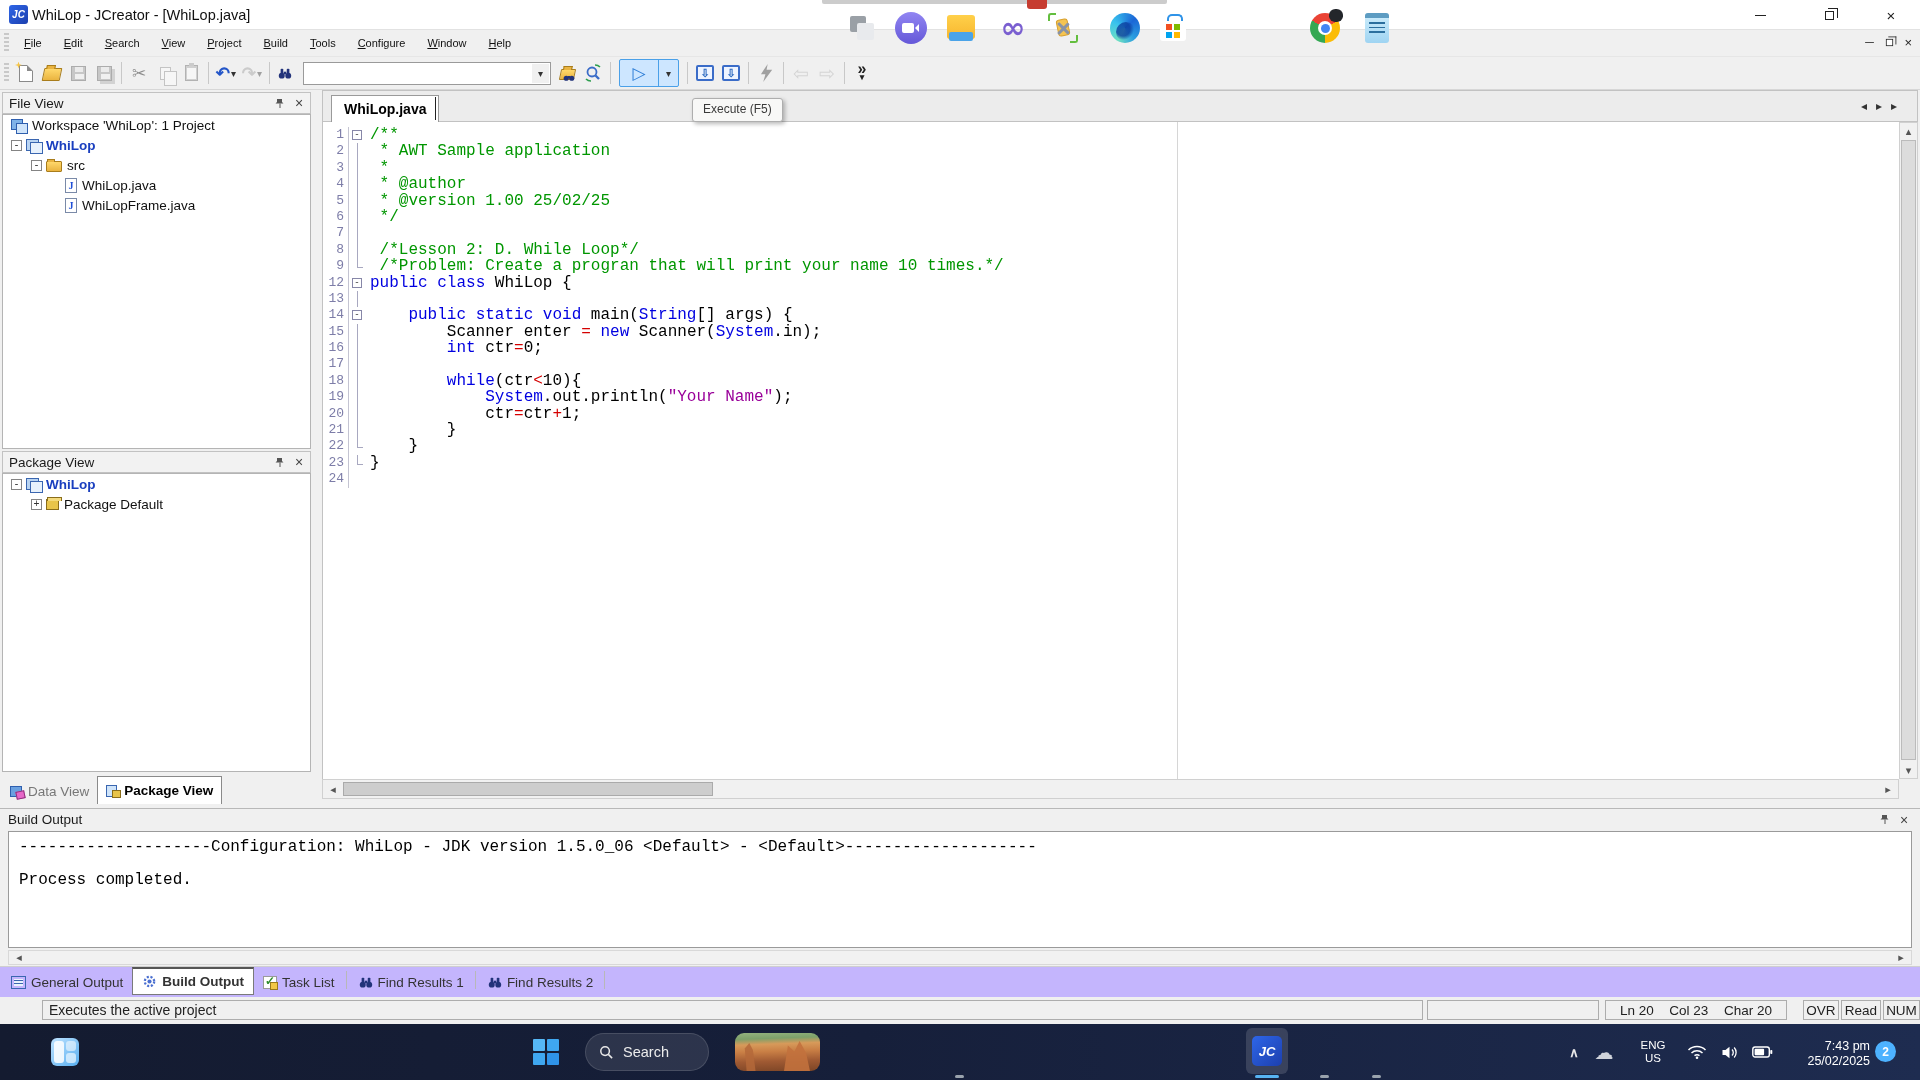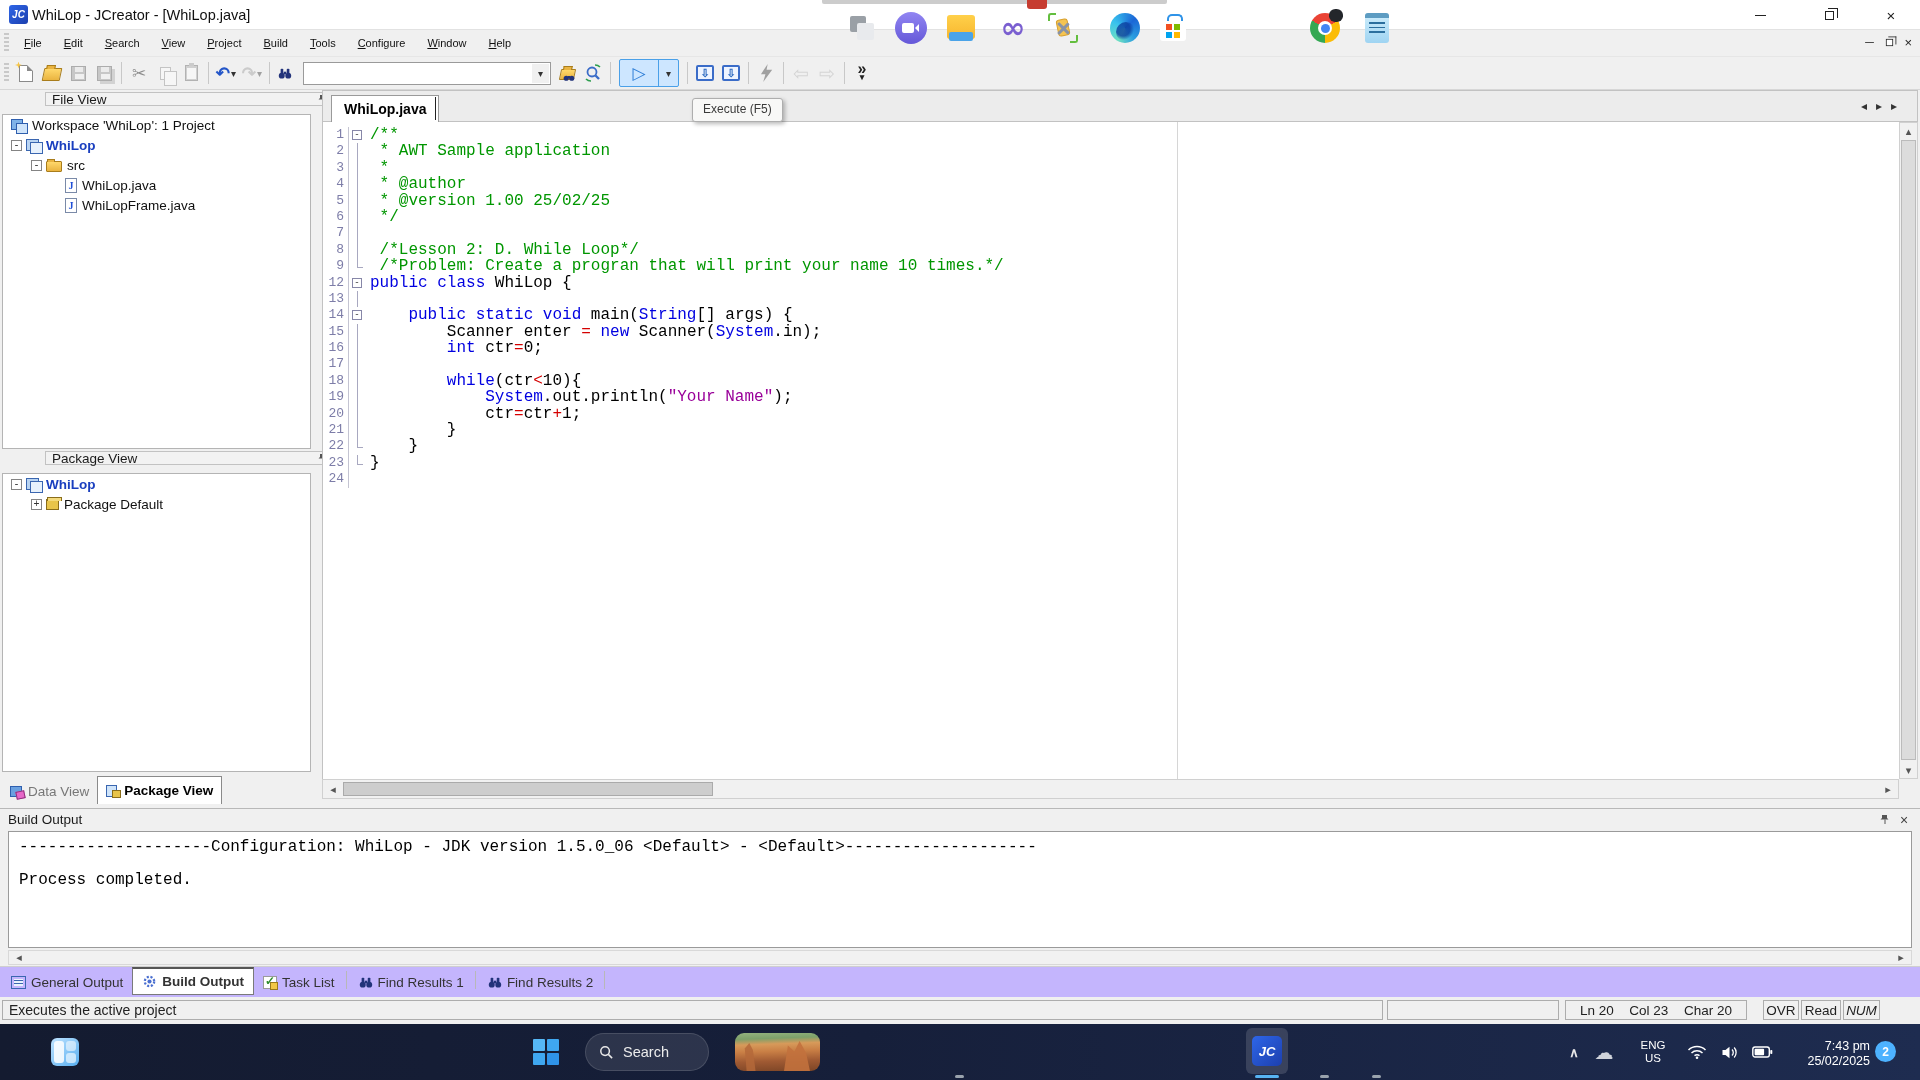--- a/index.html
+++ b/index.html
@@ -65,22 +65,22 @@
   .arrow-pale { font-size:19px; color:#a9b39b; }
   .ovf { display:flex; flex-direction:column; align-items:center; line-height:9px; color:#222; font-weight:bold; }
   .ovf .d { font-size:9px; }
 
   
   .tooltip { position:absolute; left:692px; top:98px; height:24px; padding:3px 10px 0 10px; background:#f8f8f7;
              border:1px solid #aeaeae; border-radius:3px; box-shadow:2px 2px 4px rgba(0,0,0,.28);
              font-size:12px; color:#3a3a3a; z-index:60; }
 
   
-  .panel-h { position:absolute; left:2px; width:309px; height:14px; background:#f2f2f2; border:1px solid #c2c2c2;
-             display:flex; align-items:center; font-size:13.5px; color:#1a1a1a; padding-left:6px;margin-left:43px; }
+  .panel-h { position:absolute; left:2px; width:309px; height:22px; background:#f2f2f2; border:1px solid #c2c2c2;
+             display:flex; align-items:center; font-size:13.5px; color:#1a1a1a; padding-left:6px; }
   .panel-h .sp { flex:1; }
   .ph-btn { width:16px; height:16px; display:flex; align-items:center; justify-content:center; color:#444; font-size:12px; margin-right:3px; }
   .tree-box { position:absolute; left:2px; width:309px; background:#fff; border:1px solid #b4b4b4; overflow:hidden; }
   .trow { height:20px; display:flex; align-items:center; font-size:13.5px; color:#111; white-space:nowrap; }
   .exp { width:11px; height:11px; border:1px solid #848484; background:#fff; font:10px/9px "Liberation Mono",monospace; text-align:center; color:#333; margin-right:4px; flex:0 0 auto; }
   .i-ws { width:16px; height:13px; position:relative; margin-right:5px; flex:0 0 auto; }
   .i-ws::before { content:""; position:absolute; left:0; top:0; width:10px; height:9px; background:#7fb2e8; border:1px solid #2f5fae; }
   .i-ws::after { content:""; position:absolute; left:5px; top:4px; width:10px; height:9px; background:#cfe4fa; border:1px solid #2f5fae; }
   .i-proj { width:15px; height:13px; position:relative; margin-right:5px; flex:0 0 auto; }
   .i-proj::before { content:""; position:absolute; left:0; top:0; width:11px; height:10px; background:#b9d4f2; border:1px solid #3a66b0; }
@@ -143,21 +143,21 @@
   .i-go { width:15px; height:13px; border:1px solid #3a66b0; background:#eaf2fc; margin-right:5px;
           background-image:repeating-linear-gradient(180deg,#3a66b0 0 1px,transparent 1px 3px); background-clip:content-box; padding:2px; }
   .i-task { width:14px; height:13px; border:1px solid #9a9a9a; background:#fff; margin-right:5px; position:relative; }
   .i-task::before { content:"✓"; position:absolute; left:1px; top:-3px; color:#2e8b2e; font-size:12px; font-weight:bold; }
   .i-task::after { content:""; position:absolute; right:-2px; bottom:-2px; width:6px; height:6px; background:#f2c744; border:1px solid #9a7a1a; }
   svg.binoc { width:16px; height:14px; margin-right:4px; fill:#22337a; }
   svg.gear { width:15px; height:15px; margin-right:5px; }
 
   
   .statusbar { position:absolute; left:0; top:998px; width:1920px; height:25px; background:#f0f0f0; border-top:1px solid #cicccc; }
-  .scell { position:absolute; top:2px; height:20px; border:1px solid #adadad; background:#f0f0f0; display:flex; align-items:center; font-size:13.5px; color:#222; }
+  .scell { position:absolute; top:2px; height:20px; border:1px solid #adadad; background:#f0f0f0; display:flex; align-items:center; font-size:13.5px; color:#222;margin-left:40px; }
   .scell.msg { left:2px; width:1381px; padding-left:6px; font-size:14px; }
   .scell.gap2 { left:1387px; width:172px; }
   .scell.pos { left:1565px; width:182px; padding:0 14px; justify-content:space-between; }
   .scell.ind { justify-content:center; }
 
   
   .taskbar { position:absolute; left:0; top:1024px; width:1920px; height:56px;
              background:linear-gradient(90deg,#141b30 0%,#161f3a 45%,#1e2c50 100%); }
   .tk { position:absolute; top:11px; width:34px; height:34px; display:flex; align-items:center; justify-content:center; }
   .widgets-i { width:28px; height:28px; border-radius:6px; background:linear-gradient(135deg,#bfe3ff,#57aef0); position:relative; overflow:hidden; }
@@ -560,21 +560,21 @@
     <div class="scell msg">Executes the active project</div>
     <div class="scell gap2"></div>
     <div class="scell pos">
       <span>Ln 20</span>
       <span>Col 23</span>
       <span>Char 20</span>
     </div>
     <div class="scell ind" style="left:1763px;width:36px;">OVR</div>
     <div class="scell ind" style="left:1801px;width:40px;">Read</div>
     <div class="scell ind" style="left:1843px;width:36px;">CAP</div>
-    <div class="scell ind" style="left:1843px;width:37px;font-style:italic;">NUM</div>
+    <div class="scell ind" style="left:1843px;width:37px;">NUM</div>
   </div>
 
   <div class="taskbar">
     <div class="tk" style="left:48px;">
         <div class="widgets-i"></div>
       </div>
     <div class="tk" style="left:529px;">
       <div class="start-i">
           <div></div>
           <div></div>

